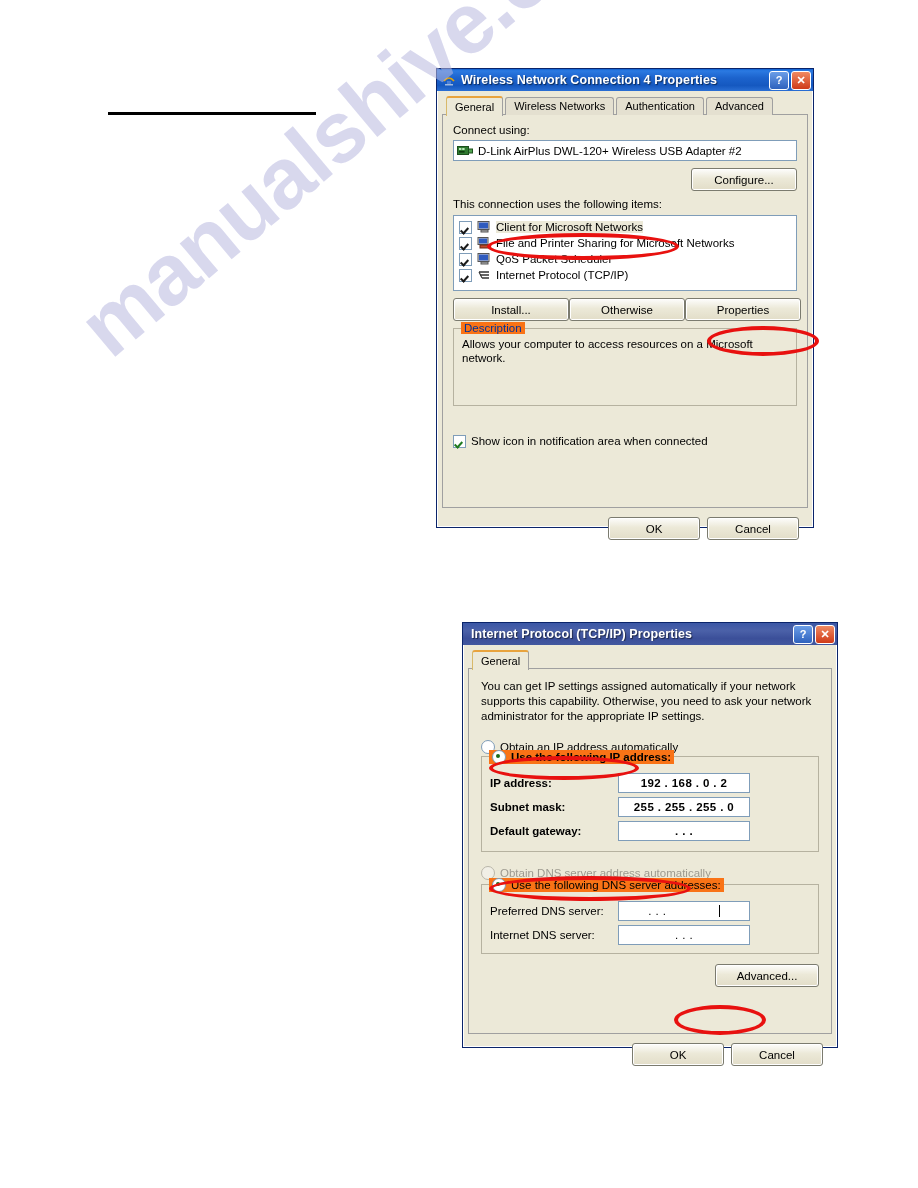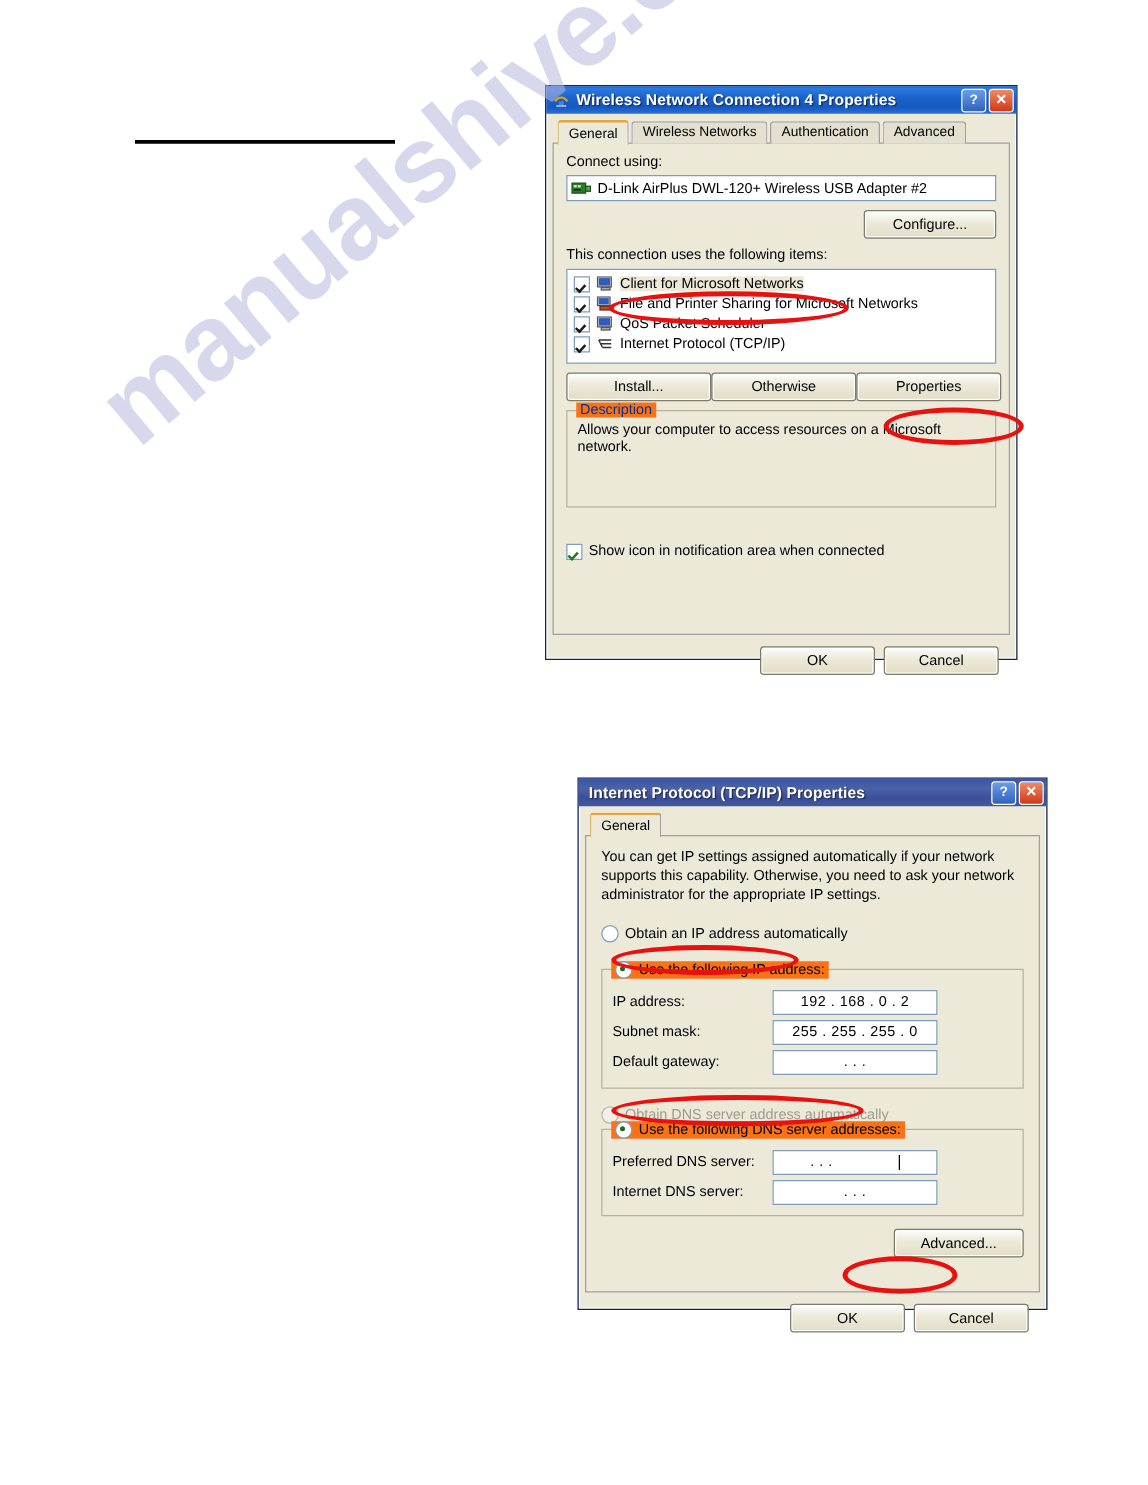--- a/index.html
+++ b/index.html
@@ -289,21 +289,21 @@
 
       <div class="tabpanel" style="height:344px;padding:10px 12px;">
 
         <div class="lbl" style="line-height:15px;">You can get IP settings assigned automatically if your network supports this capability. Otherwise, you need to ask your network administrator for the appropriate IP settings.</div>
 
         <div class="rrow" style="margin-top:14px;">
           <span class="radio"></span>
           <span>Obtain an IP address automatically</span>
         </div>
 
-        <div class="groupbox" style="margin-top:20px;padding:14px 8px 8px 8px;">
+        <div class="groupbox" style="margin-top:1px;padding:14px 8px 8px 8px;font-weight:bold;">
           <span class="gtitle" style="display:flex;align-items:center;color:#000;">
             <span class="radio on"></span>
             <span>Use the following IP address:</span>
           </span>
 
           <div class="frow">
             <span class="fl">IP address:</span>
             <span class="ipfield">192 . 168 .  0  .  2</span>
           </div>
           <div class="frow">

